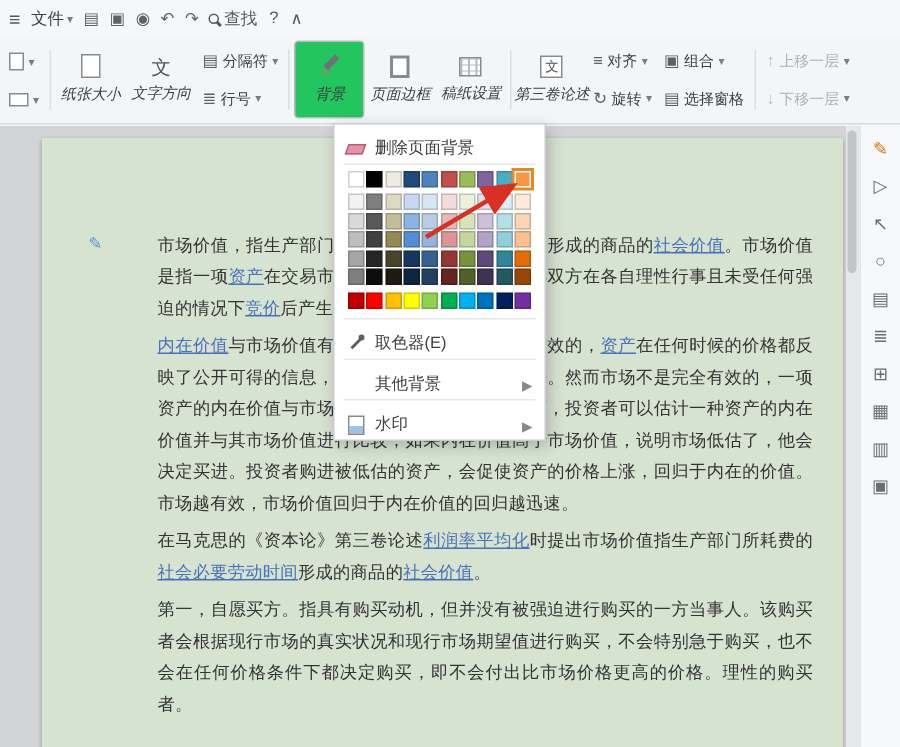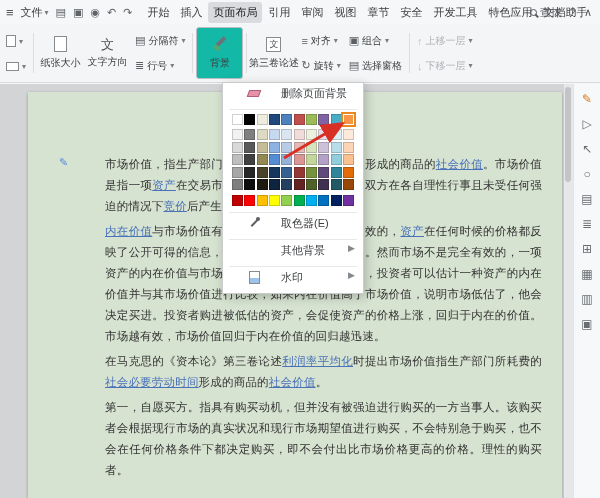--- a/index.html
+++ b/index.html
@@ -18,22 +18,22 @@
   .mb-right{display:flex;align-items:center;gap:8px;color:#55585c;white-space:nowrap;}
   .find{display:flex;align-items:center;gap:3px;}
   .mag{width:7px;height:7px;border:1.5px solid #55585c;border-radius:50%;position:relative;display:inline-block;}
   .mag::after{content:'';position:absolute;width:4px;height:1.5px;background:#55585c;transform:rotate(45deg);right:-3px;bottom:-2px;}
 
   
   .ribbon{height:59px;background:#f4f5f6;border-bottom:1px solid #d8dadc;display:flex;align-items:stretch;padding:3px 2px;}
   .rcol{display:flex;flex-direction:column;justify-content:space-around;padding:1px 0;}
   .vsep{width:1px;background:#dcdee0;margin:6px 3px;}
   .btn-large{width:47px;display:flex;flex-direction:column;align-items:center;justify-content:center;gap:4px;font-size:10px;border:1px solid transparent;border-radius:3px;padding:2px 0;}
-  .btn-large.pressed{background:#14b8a6;border-color:#b9bdc1;}
-  .btn-large .lbl{white-space:nowrap;}
+  .btn-large.pressed{background:#22c55e;border-color:#b9bdc1;}
+  .btn-large .lbl{white-space:nowrap;font-style:italic;}
   .btn-small{display:flex;align-items:center;gap:3px;font-size:10px;padding:2px 4px;white-space:nowrap;}
   .btn-small .gly{font-size:11px;color:#5c6065;}
   .disabled{color:#aeb2b6;}
   .disabled .gly{color:#b9bdc1;}
 
   .ri{display:inline-block;}
   .ri-page{width:13px;height:16px;background:#fff;border:1px solid #868b90;}
   .ri-page.sm{width:10px;height:12px;}
   .ri-page.land{width:13px;height:9px;}
   .ri-cols{width:13px;height:13px;background:linear-gradient(90deg,#868b90 0 5px,#f4f5f6 5px 8px,#868b90 8px 13px);}
@@ -54,21 +54,21 @@
   .margin-marker{position:absolute;left:31px;top:64px;font-size:11px;color:#5b8dd9;}
   .scrollbar{position:absolute;right:0;top:0;width:9px;bottom:0;background:#e6e7e8;}
   .thumb{position:absolute;top:3px;left:1px;width:6px;height:95px;border-radius:3px;background:#c2c4c6;}
 
   
   .sidebar{position:absolute;top:84px;right:0;width:27px;bottom:0;background:#f7f8f9;border-left:1px solid #e2e3e5;display:flex;flex-direction:column;align-items:center;padding-top:9px;gap:13px;}
   .sb-ic{font-size:12px;line-height:1;color:#6a6e73;}
 
   
   .dropdown{position:absolute;left:222px;top:82px;width:142px;background:#fff;border:1px solid #c9cbcd;box-shadow:2px 3px 10px rgba(0,0,0,.22);z-index:10;padding:3px 0;font-size:11px;}
-  .menu-item{display:flex;align-items:flex-start;height:20px;padding:0 8px 0 24px;gap:20px;}
+  .menu-item{display:flex;align-items:flex-end;height:20px;padding:0 8px 0 7px;gap:6px;}
   .mi-icon{width:14px;height:14px;flex:none;display:grid;place-items:center;}
   .sub{margin-left:auto;color:#85898d;font-size:9px;}
   .mdiv{height:1px;background:#e7e8e9;margin:3px 6px;}
   .section-label{padding:4px 9px 2px;color:#6a6e73;font-size:10.5px;}
   .cgrid{padding:1px 9px 2px;}
   .swatch-row{display:flex;gap:1.5px;margin-bottom:1.5px;}
   .swatch-row.first{margin-bottom:4px;}
   .swatch{width:11px;height:11px;border:1px solid rgba(0,0,0,.18);}
   .swatch.selected{border-color:#fff;box-shadow:0 0 0 2px var(--sel-outline,#e8881e);position:relative;z-index:1;}
 
@@ -94,33 +94,20 @@
       <span>文件</span>
       <span class="caret">▾</span>
     </span>
     <span class="mb-qicons">
         <span>▤</span>
         <span>▣</span>
         <span>◉</span>
         <span>↶</span>
         <span>↷</span>
       </span>
-    <div class="tabs">
-        <div class="tab">开始</div>
-        <div class="tab">插入</div>
-        <div class="tab active">页面布局</div>
-        <div class="tab">引用</div>
-        <div class="tab">审阅</div>
-        <div class="tab">视图</div>
-        <div class="tab">章节</div>
-        <div class="tab">安全</div>
-        <div class="tab">开发工具</div>
-        <div class="tab">特色应用</div>
-        <div class="tab">文档助手</div>
-      </div>
     <div class="mb-right">
       <span class="find">
         <span class="mag"></span>
         <span>查找</span>
       </span>
       <span>?</span>
       <span>∧</span>
     </div>
   </div>
 
@@ -156,20 +143,28 @@
           <span class="gly">≣</span>
           <span>行号</span>
           <span class="caret">▾</span>
         </div>
     </div>
     <div class="vsep"></div>
 
     <div class="btn-large pressed">
       <span class="ri ri-pen"></span>
       <span class="lbl">背景</span>
+    </div>
+    <div class="btn-large">
+      <span class="ri ri-border"></span>
+      <span class="lbl">页面边框</span>
+    </div>
+    <div class="btn-large">
+      <span class="ri ri-grid"></span>
+      <span class="lbl">稿纸设置</span>
     </div>
     <div class="vsep"></div>
 
     <div class="btn-large">
       <span class="ri ri-wrap">文</span>
       <span class="lbl">第三卷论述</span>
     </div>
 
     <div class="rcol">
       <div class="btn-small">

